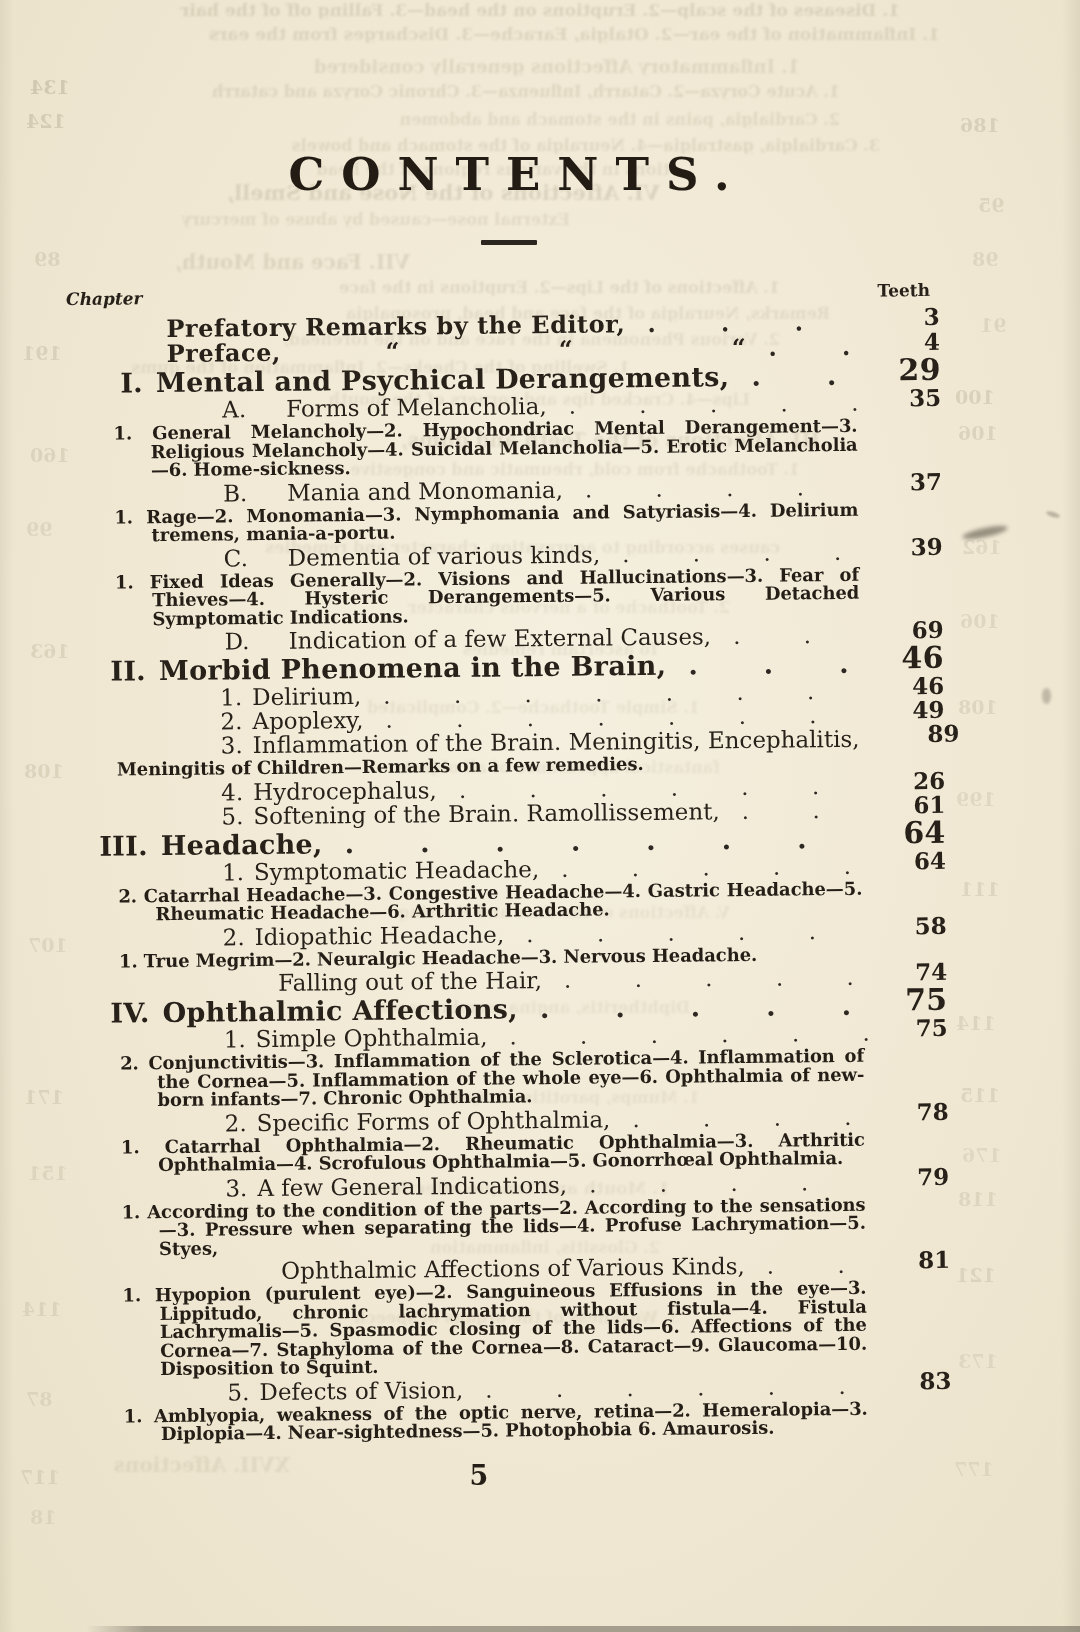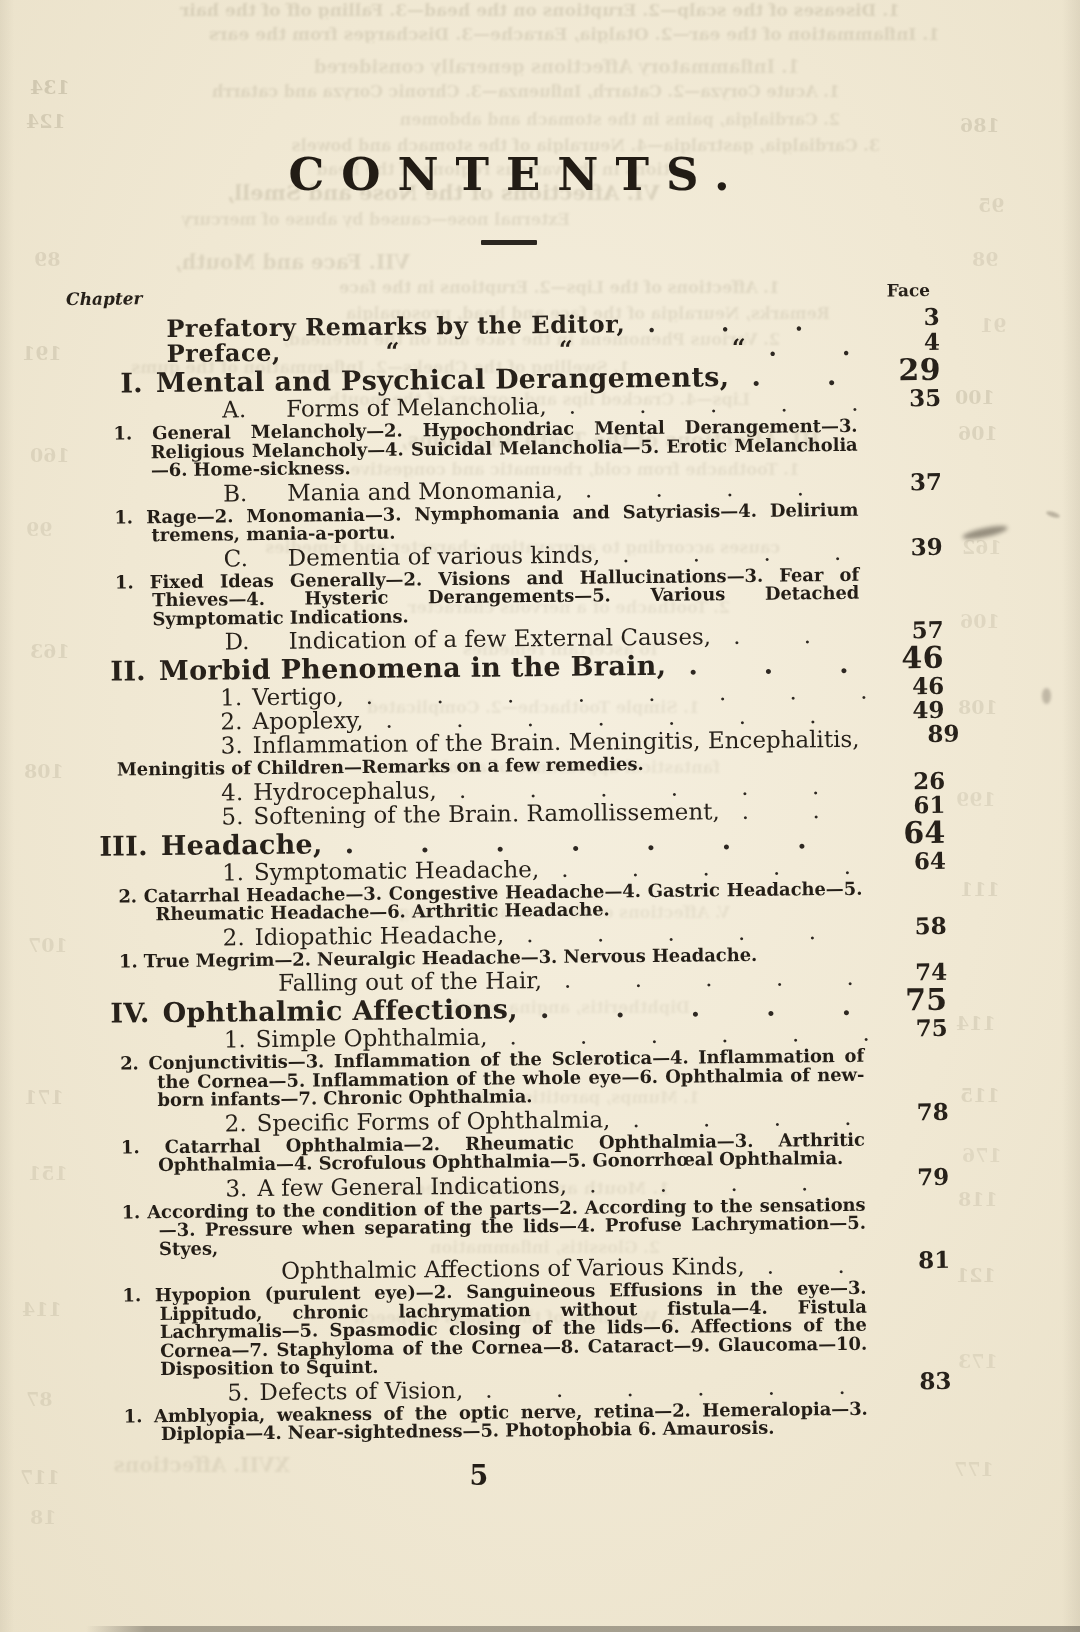--- a/index.html
+++ b/index.html
@@ -148,21 +148,21 @@
       <span class="ghost gnum" style="left: 954px; top: 1460px; opacity: 0.13;">177</span>
     </div>
 
   <div class="content">
     <h1>CONTENTS.</h1>
     <div class="rule"></div>
 
     <div class="toc-block">
       <div class="cols">
         <span class="chap-label">Chapter</span>
-        <span class="page-label">Face</span>
+        <span class="page-label">Teeth</span>
       </div>
       <div id="toc">
           <div class="row front">
             <span class="title">Prefatory Remarks by the Editor,</span>
             <span class="dots"></span>
             <span class="pg">3</span>
           </div>
           <div class="row ditto">
             <span class="title">Preface,</span>
             <span class="ditto-marks">“ “ “</span>
@@ -193,31 +193,31 @@
             <span class="lbl">C.</span>
             <span class="title">Dementia of various kinds,</span>
             <span class="dots"></span>
             <span class="pg">39</span>
           </div>
           <div class="desc">1. Fixed Ideas Generally—2. Visions and Hallucinations—3. Fear of Thieves—4. Hysteric Derangements—5. Various Detached Symptomatic Indications.</div>
           <div class="row letter">
             <span class="lbl">D.</span>
             <span class="title">Indication of a few External Causes,</span>
             <span class="dots"></span>
-            <span class="pg">57</span>
+            <span class="pg">69</span>
           </div>
           <div class="row chapter">
             <span class="lbl">II.</span>
             <span class="title">Morbid Phenomena in the Brain,</span>
             <span class="dots"></span>
             <span class="pg">46</span>
           </div>
           <div class="row numbered">
             <span class="lbl">1.</span>
-            <span class="title">Vertigo,</span>
+            <span class="title">Delirium,</span>
             <span class="dots"></span>
             <span class="pg">46</span>
           </div>
           <div class="row numbered">
             <span class="lbl">2.</span>
             <span class="title">Apoplexy,</span>
             <span class="dots"></span>
             <span class="pg">49</span>
           </div>
           <div class="row numbered">

